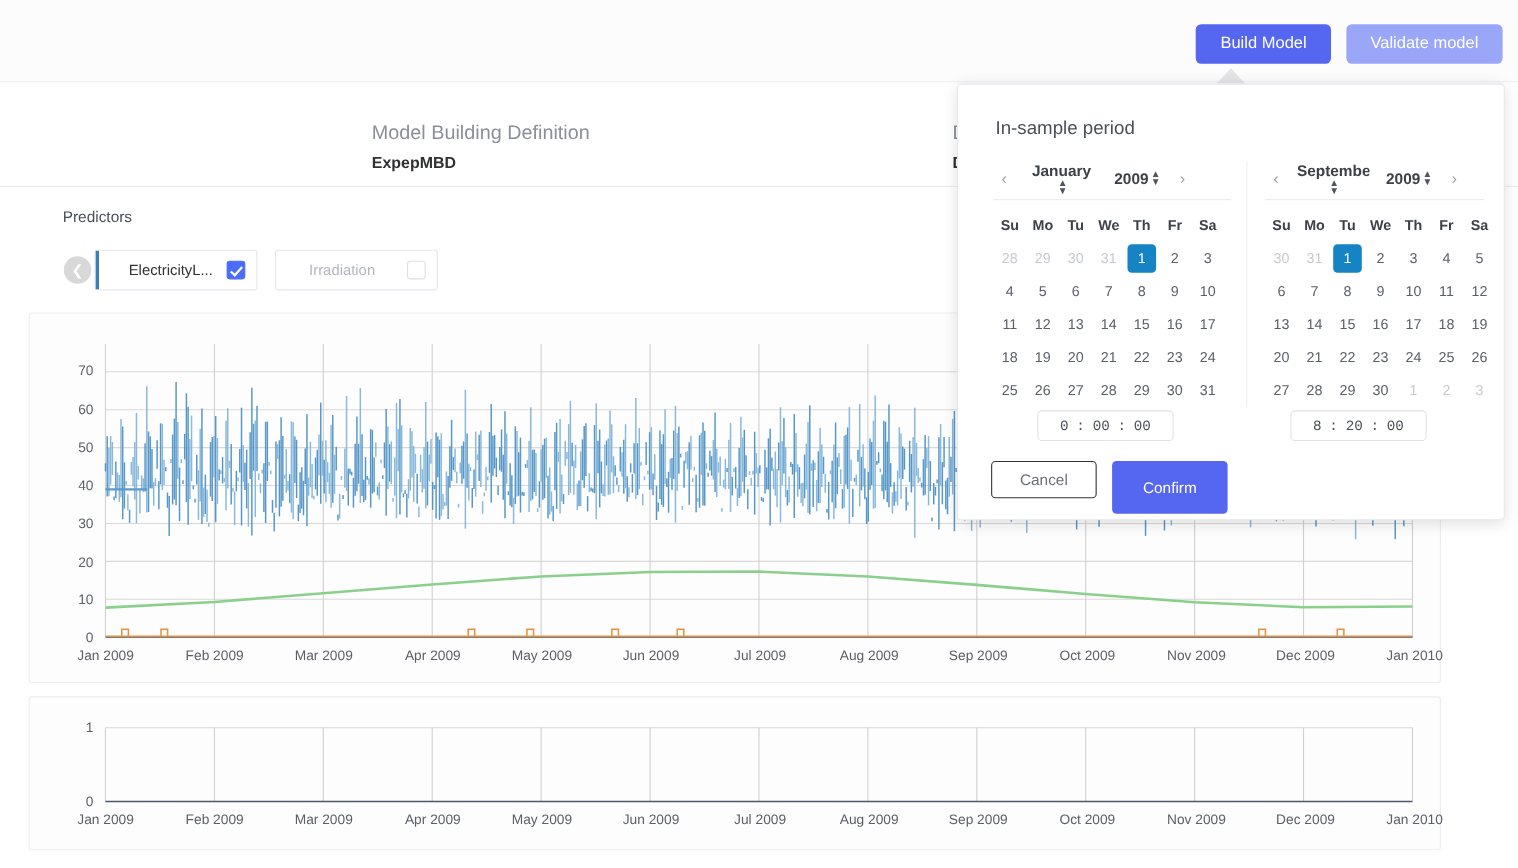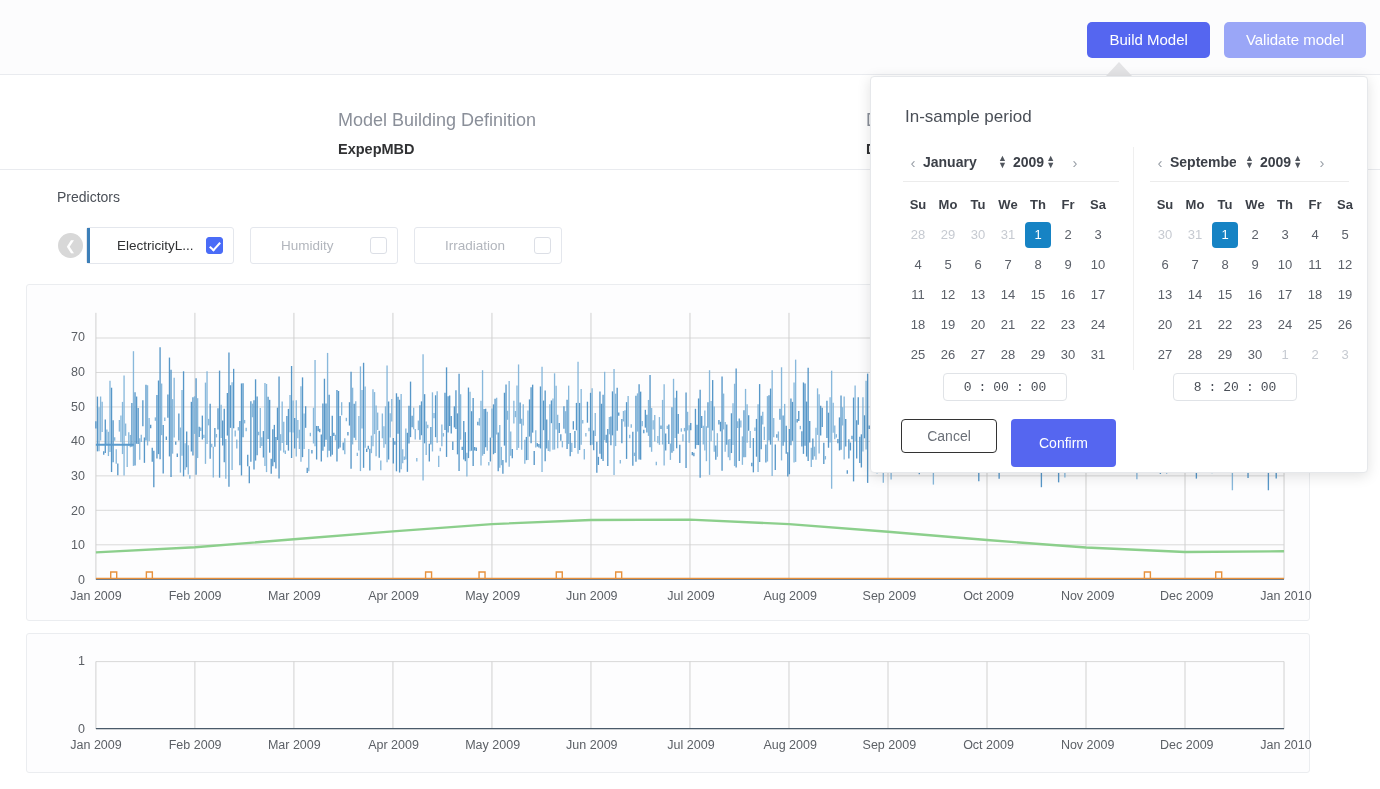--- a/index.html
+++ b/index.html
@@ -127,21 +127,21 @@
     font-size:14px; color:#3c4048; font-weight:bold;
   }
   .cal-arrow{
     color:#9aa0a8; font-size:15px; cursor:pointer; width:20px;
     text-align:center; font-weight:normal;
   }
   .sel{
     display:inline-flex; align-items:center; cursor:pointer;
     overflow:hidden; white-space:nowrap;
   }
-  .sel-month{ width:84px; justify-content:space-between; }
+  .sel-month{ width:84px; justify-content:flex-start;flex-direction:column; }
   .sel-year{ width:52px; justify-content:flex-start; margin-left:6px; }
   .sel-txt{ overflow:hidden; text-overflow:clip; white-space:nowrap; max-width:66px; display:inline-block; }
   .sel-year .sel-txt{ max-width:34px; }
   .spin{
     display:inline-block; width:9px; margin-left:2px; line-height:7px;
     font-size:9px; color:#51565e; flex:0 0 auto;
   }
   .cal-rule{ height:1px; background:#ececec; margin-top:4px; }
   .cal-grid{
     display:grid; grid-template-columns:repeat(7,30px); margin-top:8px;
@@ -201,25 +201,20 @@
 
 <div class="predictors-wrap">
   <div class="predictors-title">Predictors</div>
 </div>
 <div class="pred-nav">❮</div>
 <div class="chips" id="chips">
     <div class="chip">
       <span class="bar" style="background: rgb(60, 127, 184);"></span>
       <span class="chip-label">ElectricityL...</span>
       <span class="cbox checked"></span>
-    </div>
-    <div class="chip off">
-      <span class="bar" style="background: transparent;"></span>
-      <span class="chip-label">Humidity</span>
-      <span class="cbox"></span>
     </div>
     <div class="chip off">
       <span class="bar" style="background: transparent;"></span>
       <span class="chip-label">Irradiation</span>
       <span class="cbox"></span>
     </div>
   </div>
 
 <div class="card card-main">
   <svg class="plot" id="plot-main" viewBox="0 0 1284 337" preserveAspectRatio="none">
@@ -1017,21 +1012,21 @@
       <path d="M 1119.15 295.1333333333333 L 1119.15 288.72 L 1125.15 288.72 L 1125.15 295.1333333333333" fill="none" stroke="#e8913c" stroke-width="1.4"></path>
       <path d="M 1190.55 295.1333333333333 L 1190.55 288.72 L 1196.55 288.72 L 1196.55 295.1333333333333" fill="none" stroke="#e8913c" stroke-width="1.4"></path>
     </svg>
   <div id="main-axis">
       <div class="axis-label ytick" style="left: 14px; width: 44px; top: 288px;">0</div>
       <div class="axis-label ytick" style="left: 14px; width: 44px; top: 253.333px;">10</div>
       <div class="axis-label ytick" style="left: 14px; width: 44px; top: 218.667px;">20</div>
       <div class="axis-label ytick" style="left: 14px; width: 44px; top: 184px;">30</div>
       <div class="axis-label ytick" style="left: 14px; width: 44px; top: 149.333px;">40</div>
       <div class="axis-label ytick" style="left: 14px; width: 44px; top: 114.667px;">50</div>
-      <div class="axis-label ytick" style="left: 14px; width: 44px; top: 80px;">80</div>
+      <div class="axis-label ytick" style="left: 14px; width: 44px; top: 80px;">60</div>
       <div class="axis-label ytick" style="left: 14px; width: 44px; top: 45.3333px;">70</div>
       <div class="axis-label" style="left: 25px; width: 88px; text-align: center; top: 304px;">Jan 2009</div>
       <div class="axis-label" style="left: 124.167px; width: 88px; text-align: center; top: 304px;">Feb 2009</div>
       <div class="axis-label" style="left: 223.333px; width: 88px; text-align: center; top: 304px;">Mar 2009</div>
       <div class="axis-label" style="left: 322.5px; width: 88px; text-align: center; top: 304px;">Apr 2009</div>
       <div class="axis-label" style="left: 421.667px; width: 88px; text-align: center; top: 304px;">May 2009</div>
       <div class="axis-label" style="left: 520.833px; width: 88px; text-align: center; top: 304px;">Jun 2009</div>
       <div class="axis-label" style="left: 620px; width: 88px; text-align: center; top: 304px;">Jul 2009</div>
       <div class="axis-label" style="left: 719.167px; width: 88px; text-align: center; top: 304px;">Aug 2009</div>
       <div class="axis-label" style="left: 818.333px; width: 88px; text-align: center; top: 304px;">Sep 2009</div>

